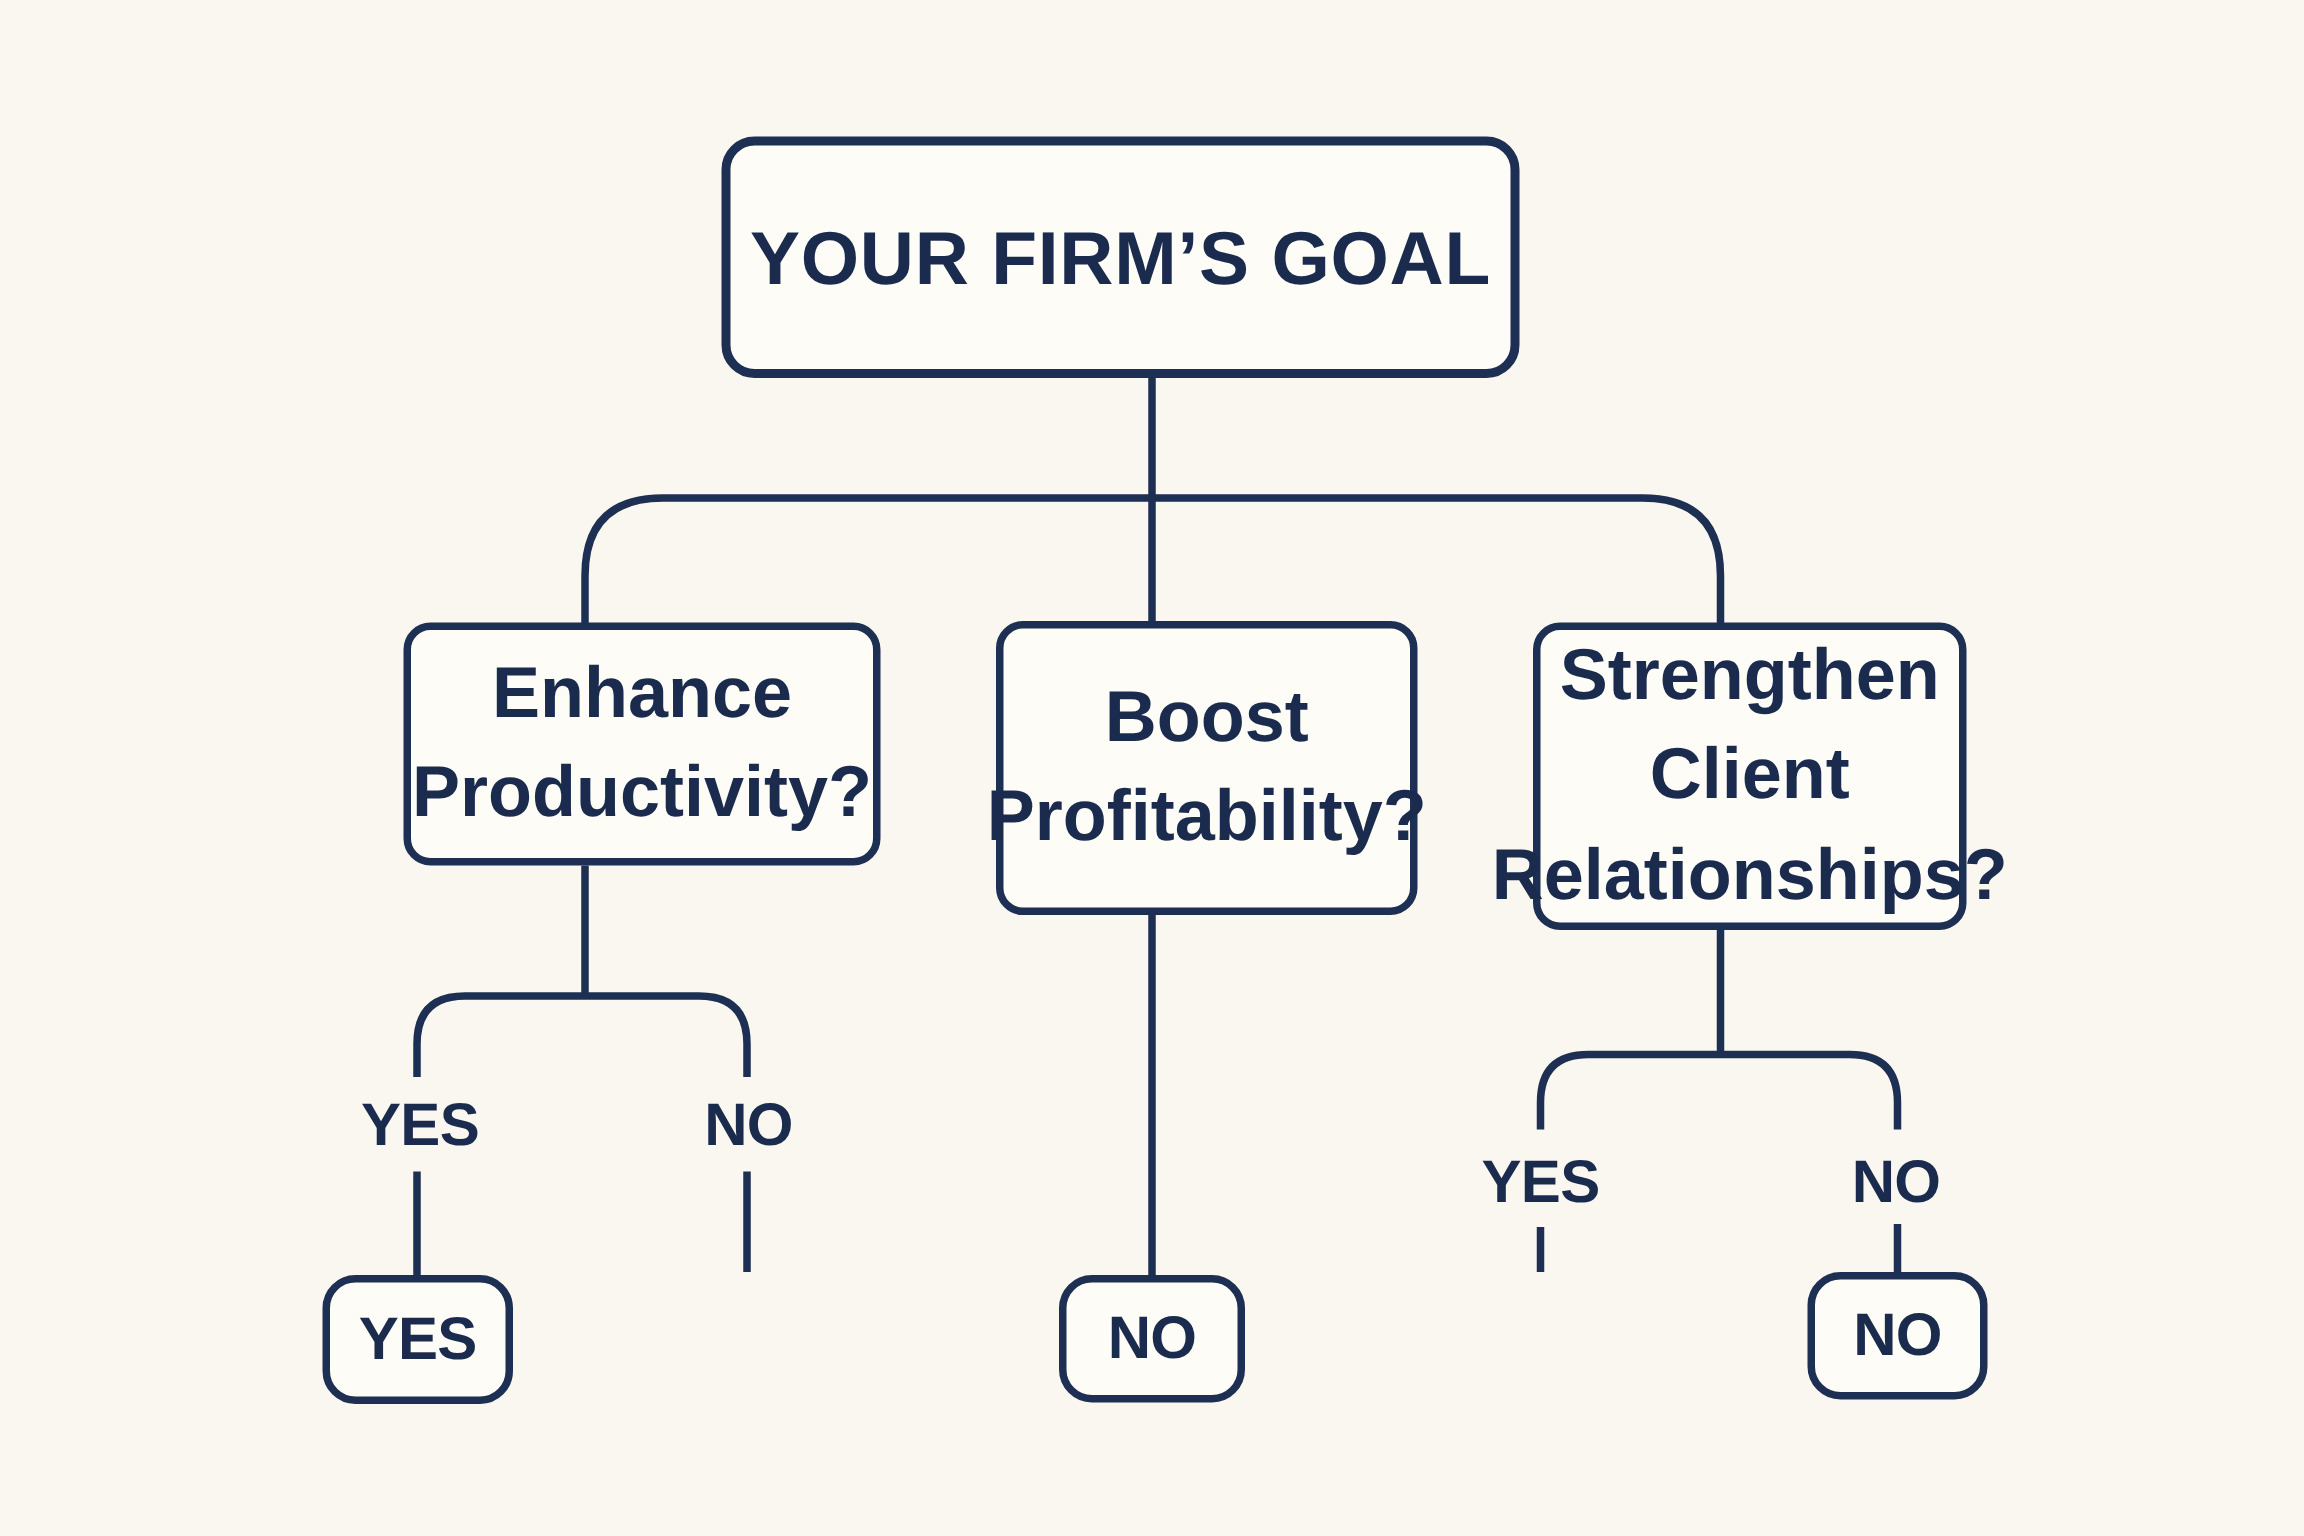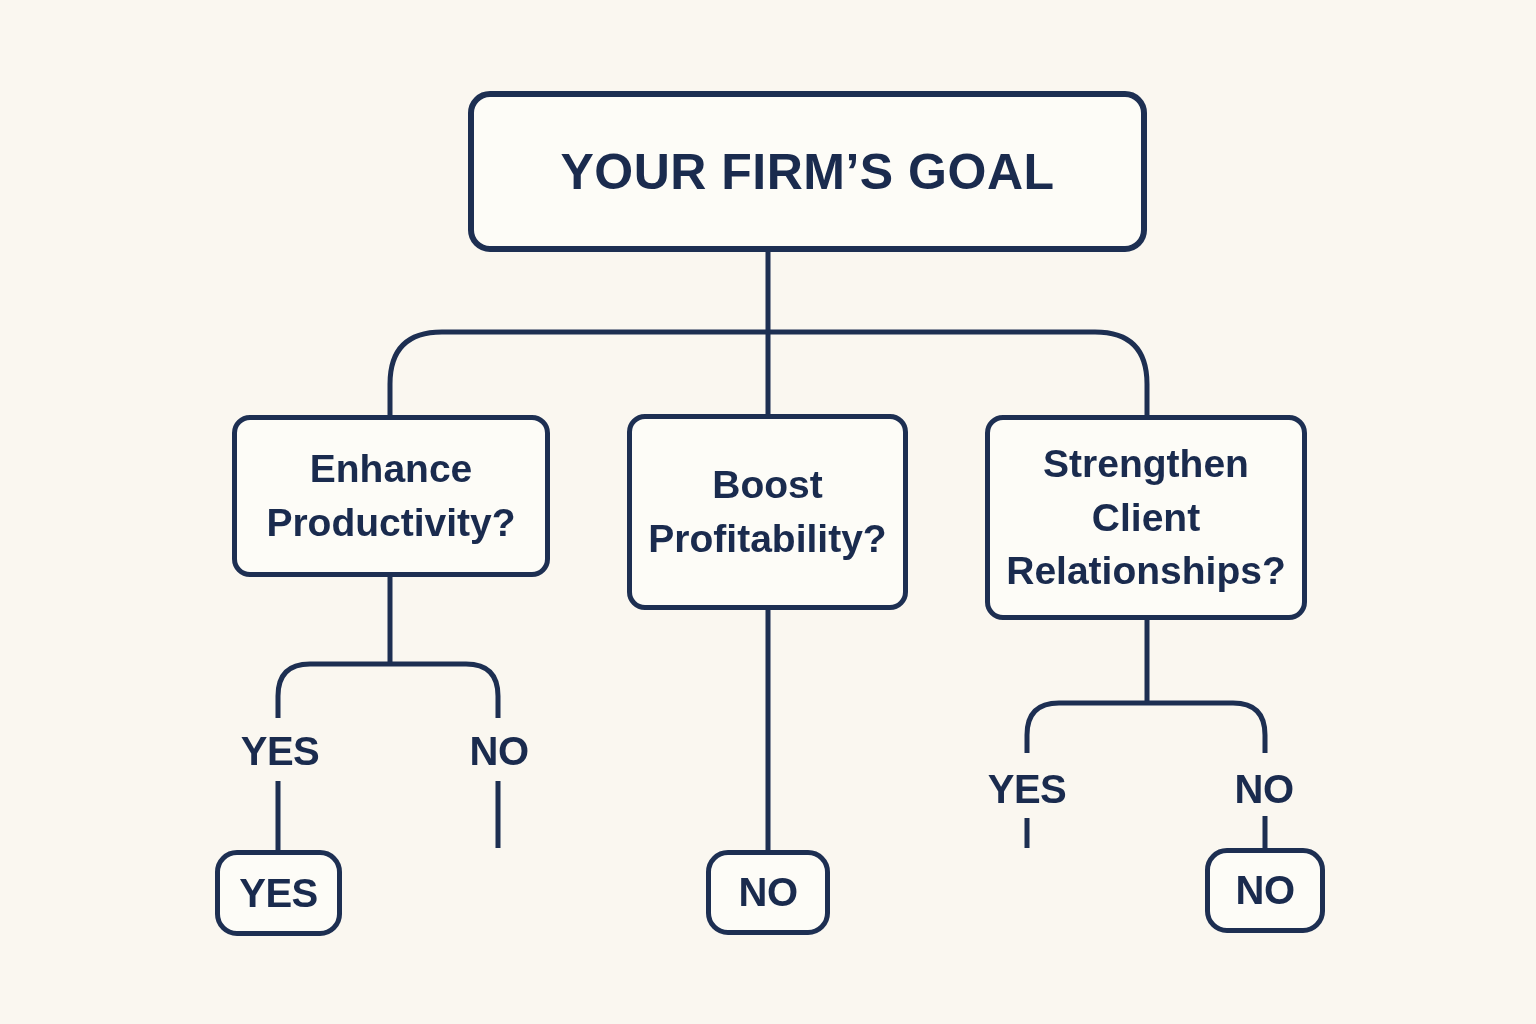--- a/index.html
+++ b/index.html
@@ -30,23 +30,24 @@
     text-align:center;
   }
   .root {
     border-width:6px;
     border-radius:22px;
     font-size:50px;
     letter-spacing:0.5px;
   }
   .question {
     border-radius:18px;
-    font-size:39px;
+    font-size:48px;
     line-height:1.38;
     padding:0 8px;
+    margin-left:37px;
   }
   .result {
     border-radius:22px;
     font-size:40px;
     letter-spacing:-0.5px;
   }
   .branch-label {
     position:absolute;
     transform:translate(-50%,-50%);
     font-size:40px;
@@ -73,33 +74,33 @@
     <path d="M498 781 V848"></path>
 
     <path d="M768 577 V851"></path>
 
     <path d="M1147 620 V703"></path>
     <path d="M1027 753 V735 Q1027 703 1059 703 H1233 Q1265 703 1265 735 V753"></path>
     <path d="M1027 818 V848"></path>
     <path d="M1265 816 V849"></path>
   </svg>
 
-  <div class="node root" style="left:468px; top:91px; width:679px; height:161px;">
+  <div class="node root" style="left:481px; top:91px; width:532px; height:161px;">
     <span>YOUR FIRM’S GOAL</span>
   </div>
 
   <div class="node question" style="left:232px; top:415px; width:318px; height:162px;">
     <span>Enhance Productivity?</span>
   </div>
 
   <div class="node question" style="left:627px; top:414px; width:281px; height:196px;">
     <span>Boost Profitability?</span>
   </div>
 
-  <div class="node question" style="left:985px; top:415px; width:322px; height:205px;">
+  <div class="node question" style="left:985px; top:415px; width:289px; height:205px;">
     <span>Strengthen Client Relationships?</span>
   </div>
 
   <div class="branch-label" style="left:280px; top:751px;">YES</div>
 
   <div class="branch-label" style="left:499px; top:751px;">NO</div>
 
   <div class="branch-label" style="left:1027px; top:789px;">YES</div>
 
   <div class="branch-label" style="left:1264px; top:789px;">NO</div>

